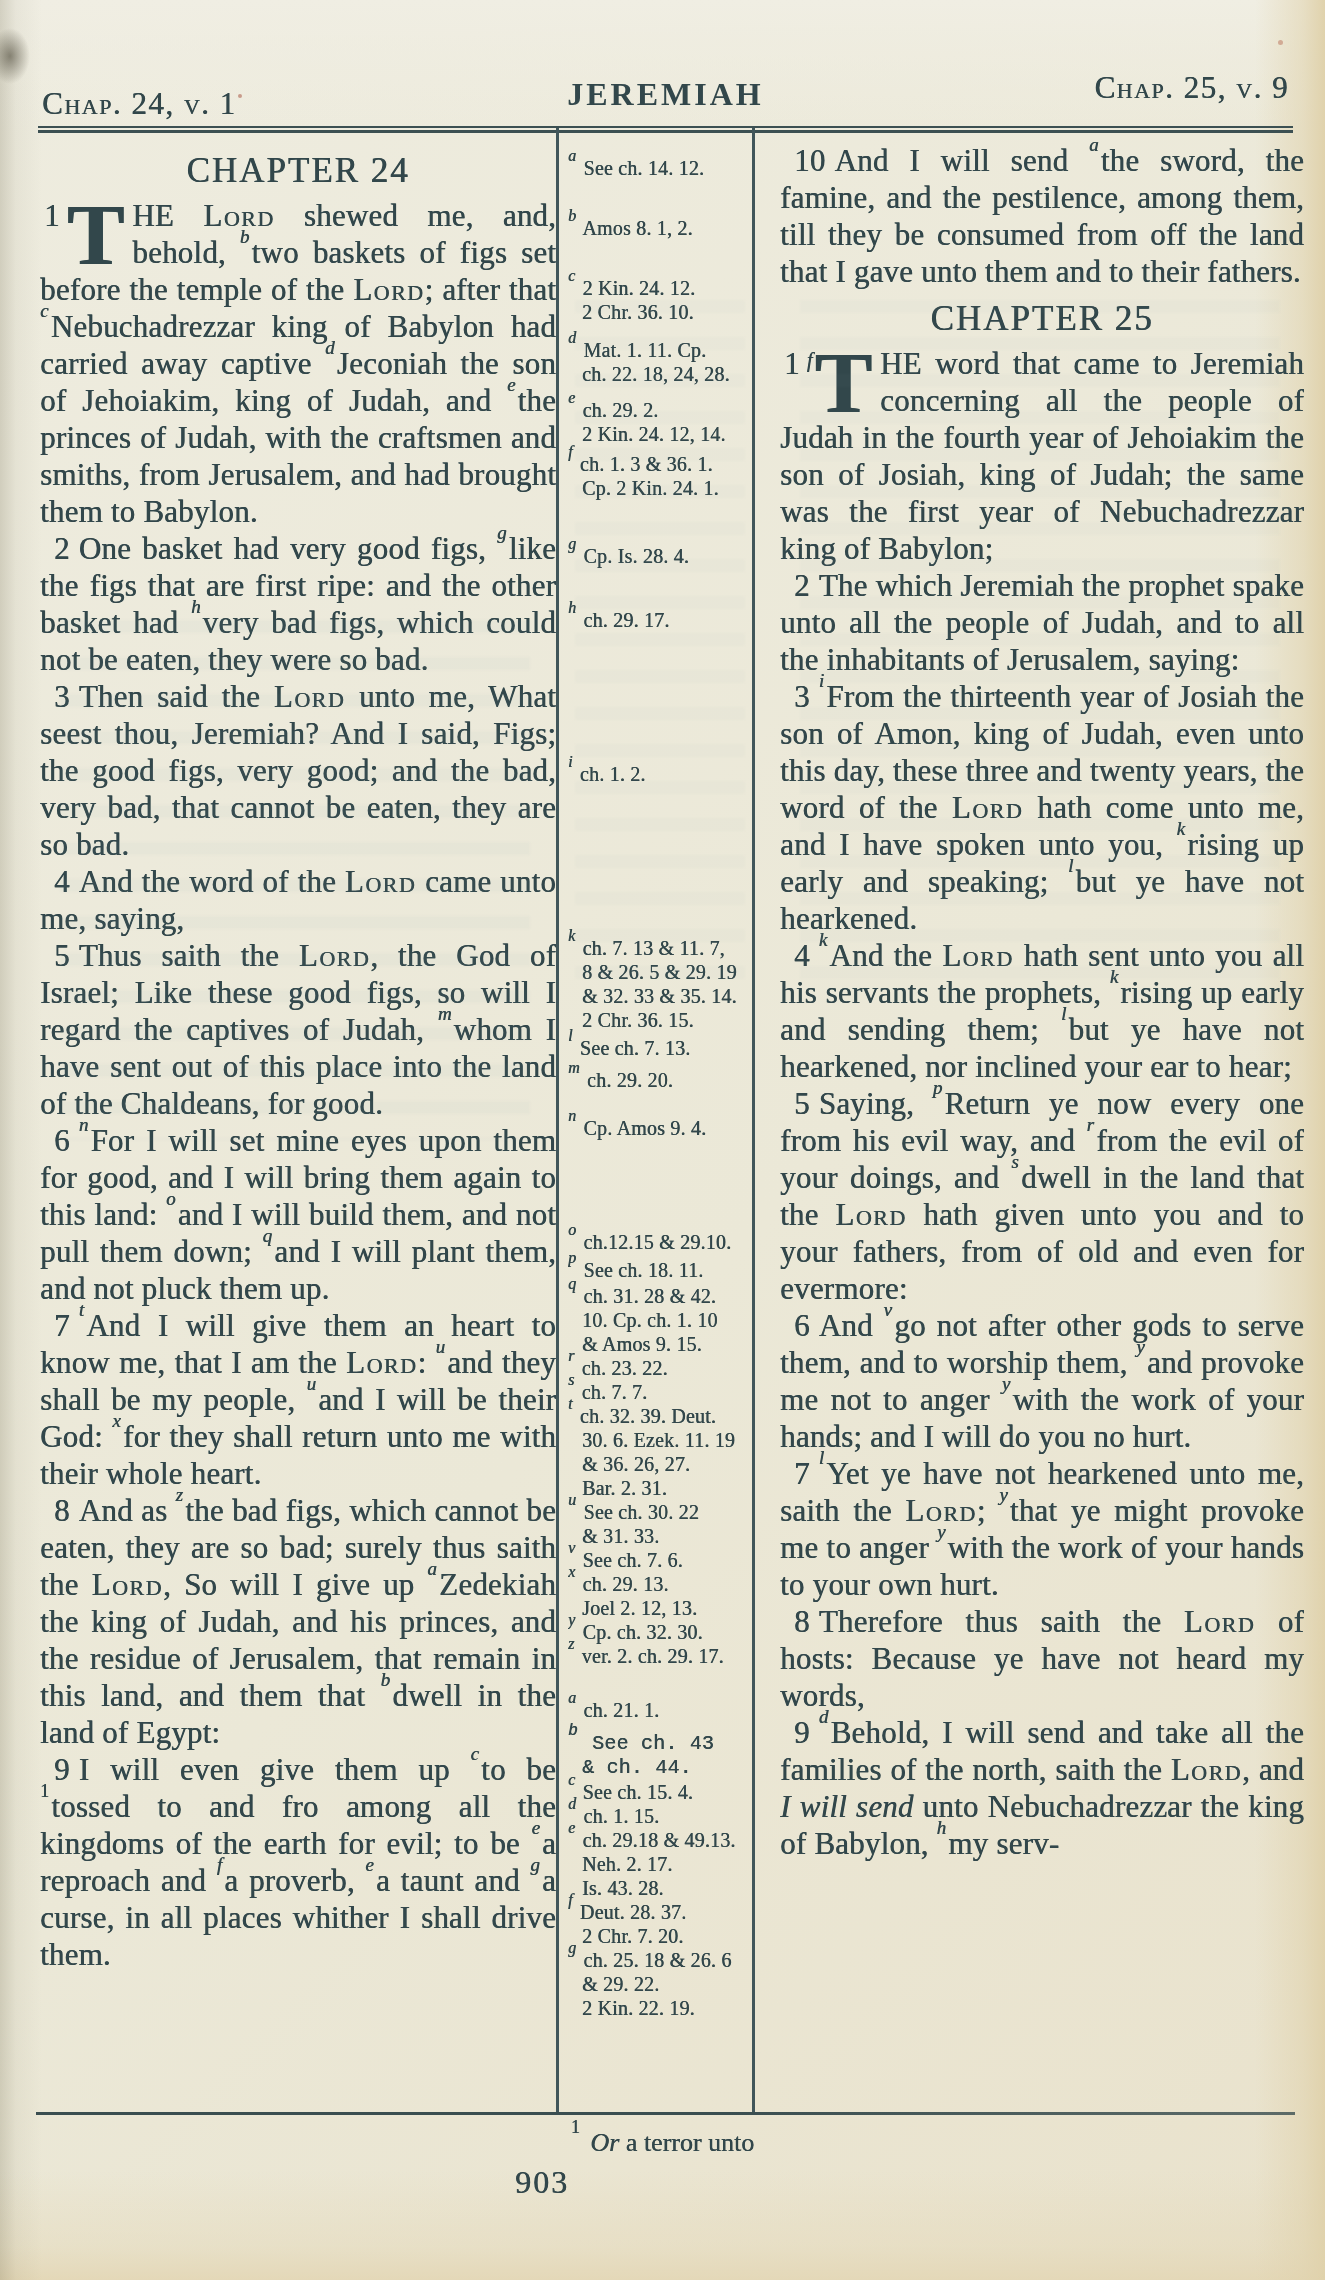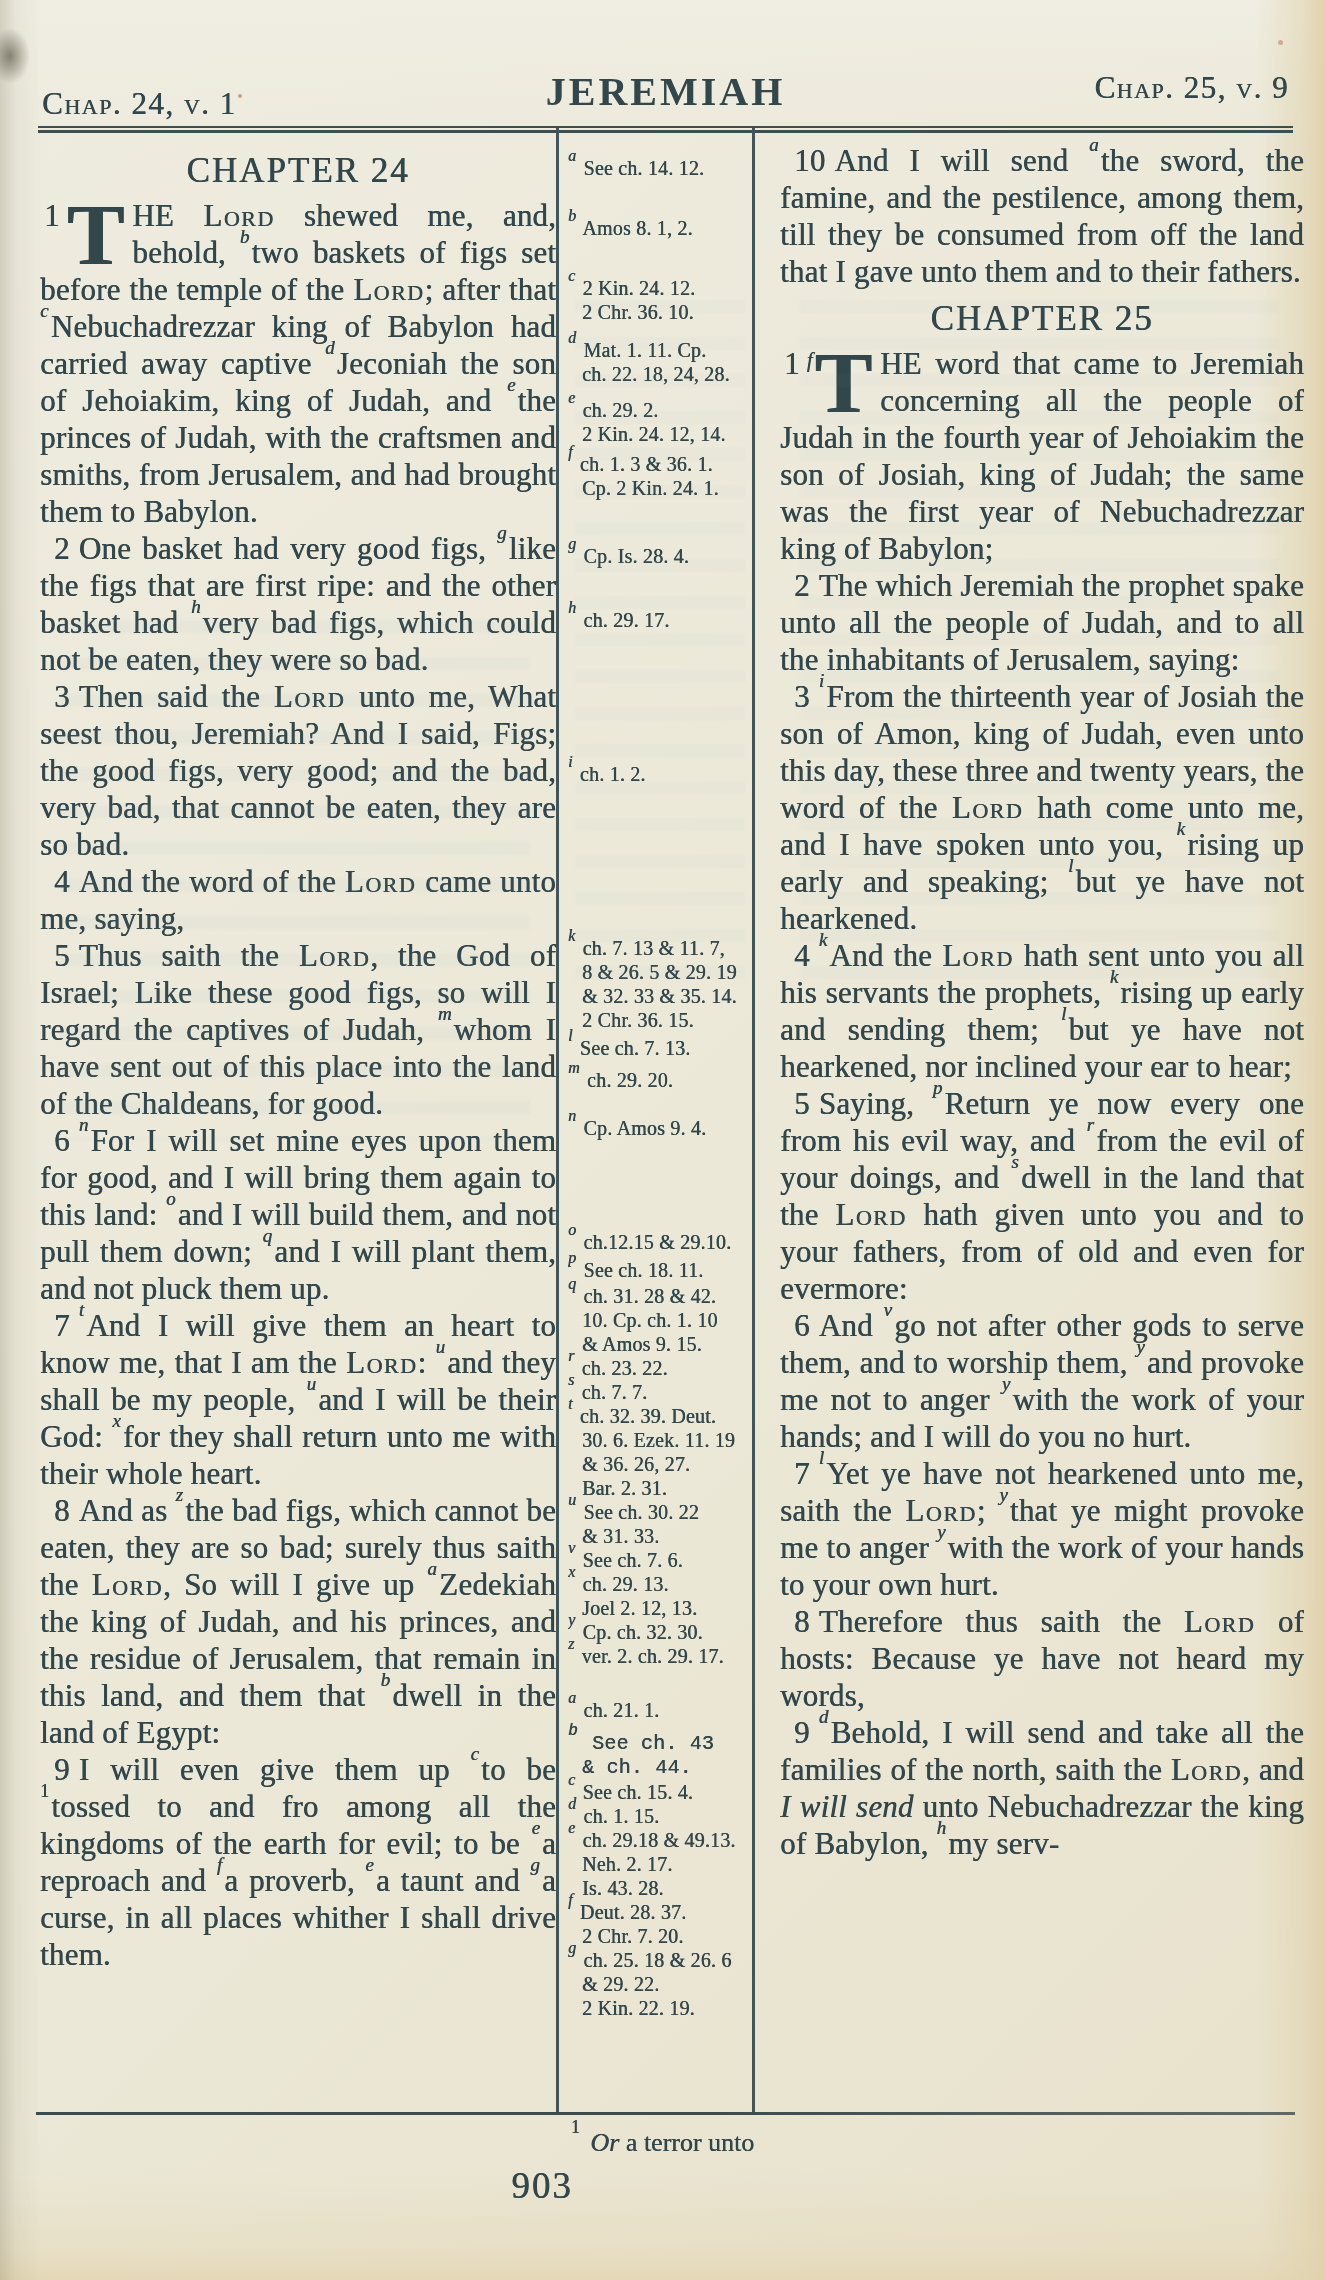--- a/index.html
+++ b/index.html
@@ -27,22 +27,22 @@
     position:absolute;pointer-events:none;opacity:.5;filter:blur(1.2px);
     background:repeating-linear-gradient(180deg,
       rgba(128,162,166,0.10) 0 13px, rgba(128,162,166,0) 13px 37px);
   }
   
   .hdr{position:absolute;top:64px;left:42px;right:36px;height:48px;}
   .hdr-side{font-size:31px;font-variant:small-caps;letter-spacing:1.5px;
     text-shadow:0.5px 0 0 currentColor;}
   .hdr-left{position:absolute;left:0;top:22px;}
   .hdr-right{position:absolute;right:0;top:6px;}
-  .hdr-title{position:absolute;left:0;right:0;top:4px;text-align:center;
-    font-size:40px;font-weight:700;letter-spacing:3px;}
+  .hdr-title{position:absolute;left:0;right:0;top:12px;text-align:center;
+    font-size:32px;font-weight:700;letter-spacing:3px;}
   .rule-top{
     position:absolute;left:38px;right:32px;top:126px;height:7px;box-sizing:border-box;
     border-top:2px solid #3c5052;border-bottom:3px solid #3c5052;
   }
   
   .col{position:absolute;top:142px;height:1966px;overflow:hidden;
     text-align:justify;font-size:31px;line-height:37px;letter-spacing:0.2px;
     text-shadow:0.5px 0 0 currentColor;}
   .col-left{left:40px;width:516px;}
   .col-right{left:780px;width:524px;}
@@ -70,21 +70,21 @@
     text-shadow:1px 0 0 currentColor;}
   .sc{font-variant:small-caps;letter-spacing:1.5px;}
   
   .ref{padding-left:14px;text-indent:-14px;}
   .ref sup.r{font-size:16px;top:-6px;}
   
   .footnote{position:absolute;top:2128px;left:430px;width:465px;text-align:center;
     font-size:26px;text-shadow:0.4px 0 0 currentColor;}
   .footnote sup{font-size:17px;position:relative;top:-8px;margin-right:4px;}
   .pageno{position:absolute;top:2164px;left:0;width:1084px;text-align:center;
-    font-size:37px;letter-spacing:2px;text-shadow:0.6px 0 0 currentColor;}
+    font-size:32px;letter-spacing:2px;text-shadow:0.6px 0 0 currentColor;}
 </style>
 </head>
 <body>
 
 <div class="page">
   <div class="corner-spot"></div>
   <div class="speck" style="left:238px;top:94px;width:4px;height:4px;background:rgba(170,90,70,.55);"></div>
   <div class="speck" style="left:1278px;top:40px;width:5px;height:5px;background:rgba(180,100,75,.45);"></div>
 
   <div class="hdr">

